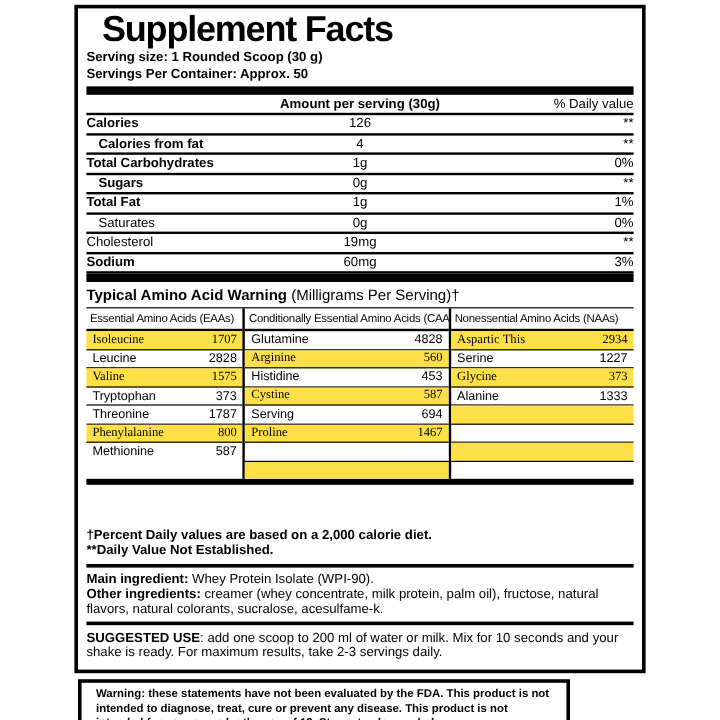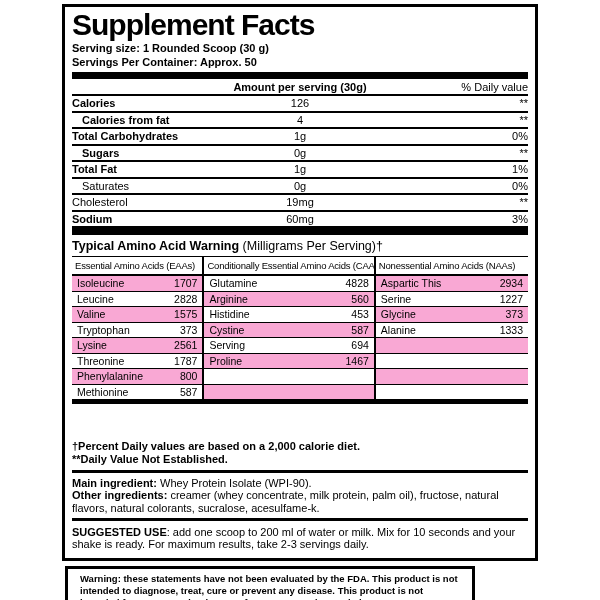--- a/index.html
+++ b/index.html
@@ -19,21 +19,21 @@
     width: 476px;
     box-sizing: border-box;
     border: 3px solid #000;
     background: #fff;
     padding: 1px 7px 5px 7px;
   }
   .title {
     font-size: 30px;
     font-weight: bold;
     letter-spacing: -1px;
-    margin: 1px 0 1px 0;
+    margin: 1px 0 1px 13px;
     line-height: 32px;
   }
   .serving-line {
     font-size: 11px;
     font-weight: bold;
     line-height: 13.5px;
   }
   .bar-thick { height: 7px; background: #000; margin-top: 3px; }
   .bar-mid   { height: 5px; background: #000; }
 
@@ -86,21 +86,21 @@
   .amino-row {
     display: flex;
     justify-content: space-between;
     align-items: center;
     height: 14.5px;
     padding: 0 5px;
     font-size: 10.5px;
     border-bottom: 1.5px solid #000;
   }
   .amino-col .amino-row:last-child { border-bottom: none; }
-  .amino-row.shade { background: #f9a8d4; }
+  .amino-row.shade { background: #fde047; font-family: Liberation Serif, serif; }
 
   
   .footnotes { font-size: 11px; font-weight: bold; line-height: 13px; padding: 4px 0 4px 0; margin-top: 32px; }
   .rule { height: 2.5px; background: #000; }
   .ingredients { font-size: 11px; line-height: 12.5px; padding: 4px 0 4px 0; }
   .suggested { font-size: 11px; line-height: 12.5px; padding: 5px 0 2px 0; }
 
   
   .warning-box {
     width: 410px;
@@ -192,24 +192,20 @@
           <span class="amino-value">2828</span>
         </div>
         <div class="amino-row shade">
           <span class="amino-name">Valine</span>
           <span class="amino-value">1575</span>
         </div>
         <div class="amino-row">
           <span class="amino-name">Tryptophan</span>
           <span class="amino-value">373</span>
         </div>
-        <div class="amino-row shade">
-          <span class="amino-name">Lysine</span>
-          <span class="amino-value">2561</span>
-        </div>
         <div class="amino-row">
           <span class="amino-name">Threonine</span>
           <span class="amino-value">1787</span>
         </div>
         <div class="amino-row shade">
           <span class="amino-name">Phenylalanine</span>
           <span class="amino-value">800</span>
         </div>
         <div class="amino-row">
           <span class="amino-name">Methionine</span>

